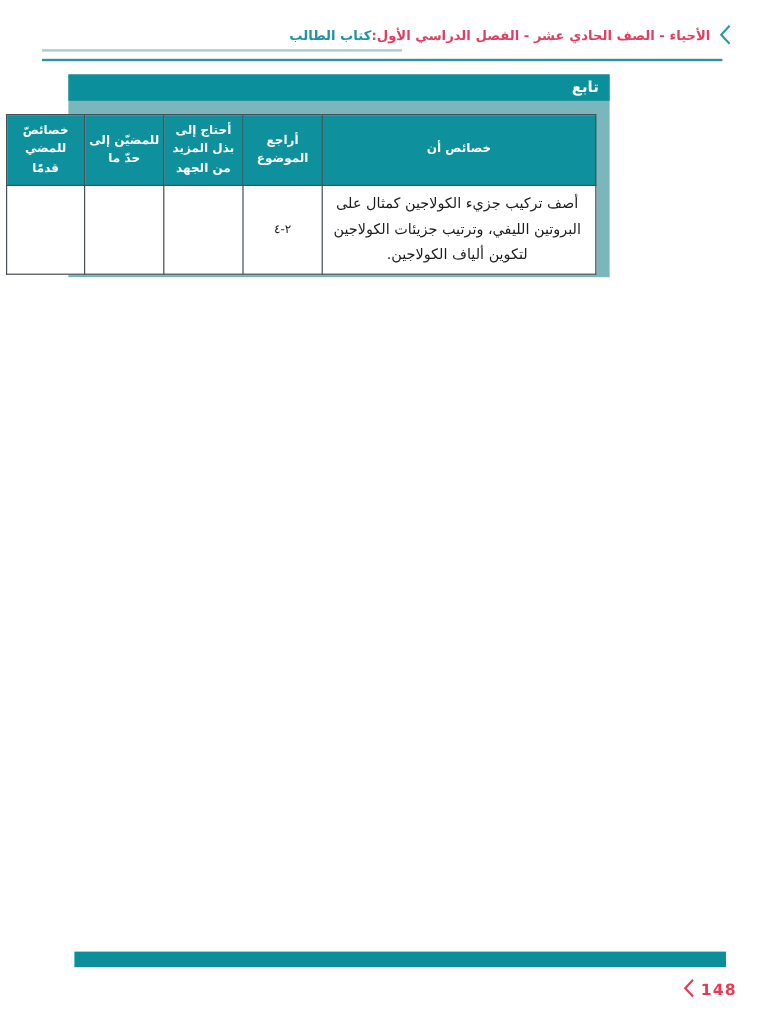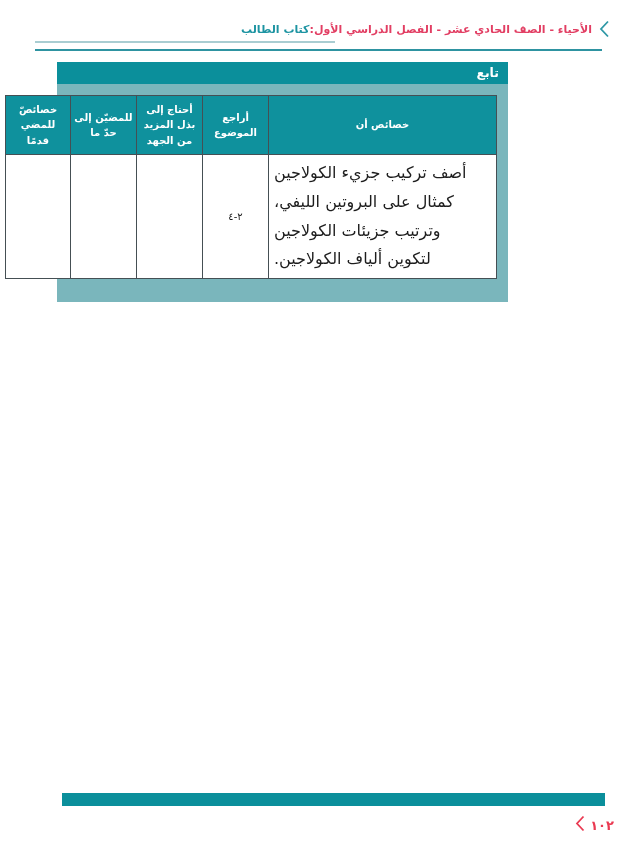--- a/index.html
+++ b/index.html
@@ -17,21 +17,21 @@
   }
   .runhead .chev{flex:0 0 auto;display:flex;align-items:center;}
   .runhead-title{font-size:11px;font-weight:bold;letter-spacing:0;white-space:nowrap;}
   .t-red{color:#e23e63;}
   .t-teal{color:#1d94a2;margin-right:0;}
   .rule-light{position:absolute;top:41px;left:35px;width:300px;height:2px;background:#a9cdd2;}
   .rule-dark{position:absolute;top:49px;left:35px;width:567px;height:2px;background:#2e93a1;}
   
   .block{
     position:absolute;top:62px;left:57px;width:451px;
-    background:#7ab6bc;padding-bottom:23px;
+    background:#7ab6bc;padding-bottom:2px;
   }
   .banner{
     height:22px;line-height:22px;background:#0b8f9b;
     color:#ffffff;font-size:12.5px;font-weight:bold;
     text-align:right;padding:0 9px;
   }
   .tbl-wrap{padding:11px 11px 0 10px;}
   table.assess{
     width:100%;border-collapse:collapse;table-layout:fixed;
     background:#ffffff;direction:rtl;
@@ -43,21 +43,21 @@
   table.assess col.c-ready{width:65px;}
   table.assess th, table.assess td{
     border:1.6px solid #454f54;vertical-align:middle;
   }
   table.assess thead th{
     background:#0f919d;color:#ffffff;
     font-size:10px;font-weight:bold;text-align:center;
     line-height:1.55;padding:3px 3px;height:52px;
   }
   td.cell-can{
-    font-size:16px;color:#1d1d1d;text-align:left;
+    font-size:12px;color:#1d1d1d;text-align:center;
     padding:4px 8px 4px 5px;line-height:1.8;font-weight:500;
   }
   td.cell-rev{font-size:10px;color:#1d1d1d;text-align:center;padding:2px;}
   td.cell-empty{background:#ffffff;}
   tr.r1{height:56px;} tr.r2{height:24px;} tr.r3{height:82px;}
   
   .foot-bar{position:absolute;top:793px;left:62px;width:543px;height:13px;background:#0b8f9b;}
   .pageno{
     position:absolute;top:815px;right:24px;
     display:flex;direction:ltr;align-items:center;gap:5px;
@@ -112,14 +112,14 @@
   </div>
 </div>
 
 <div class="foot-bar"></div>
 <div class="pageno">
   <span>
     <svg width="10" height="17" viewBox="0 0 10 17">
       <polyline points="8.5,1.5 2,8.5 8.5,15.5" fill="none" stroke="#ea3a52" stroke-width="1.8"></polyline>
     </svg>
   </span>
-  <span class="num">١٠٢</span>
+  <span class="num">148</span>
 </div>
 
 </body></html>

